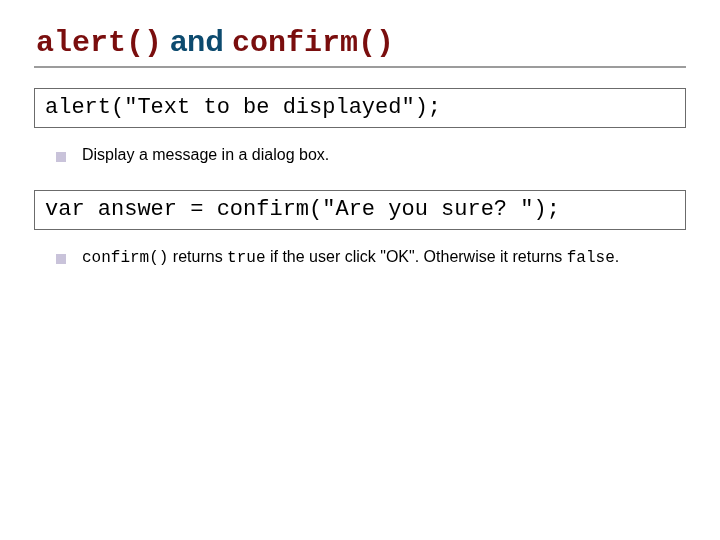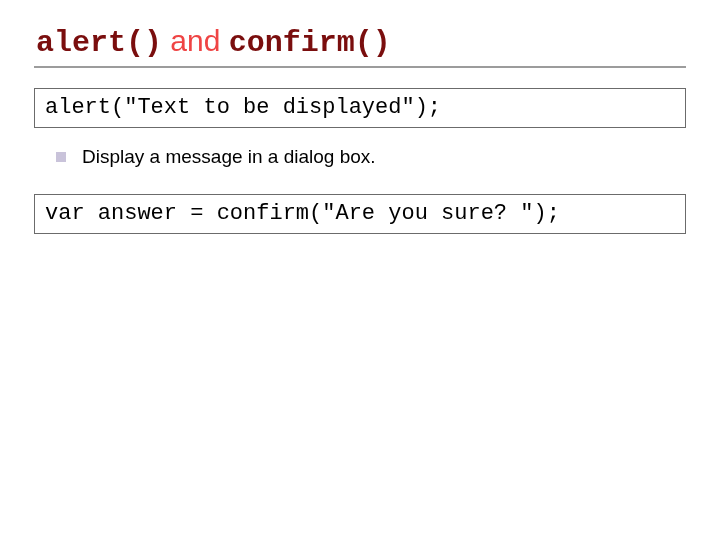--- a/index.html
+++ b/index.html
@@ -21,42 +21,42 @@
   .title {
     font-size: 30px;
     font-weight: bold;
     font-family: "Courier New", Courier, monospace;
     color: #7a0e0e;
     margin: 0 0 6px 2px;
     padding-top: 6px;
   }
   .title .and {
     font-family: Arial, Helvetica, sans-serif;
-    font-weight: normal;
-    color: #ef4444;
+    font-weight: bold;
+    color: #0c4a6e;
   }
   .title-rule {
     border: 0;
     border-top: 2px solid #9c9c9c;
     margin: 0 0 20px 0;
   }
   .codebox {
     border: 1px solid #6b6b6b;
     padding: 6px 10px;
     font-family: "Courier New", Courier, monospace;
     font-size: 22px;
     line-height: 1.2;
     margin: 0 0 16px 0;
     background: #fff;
   }
   ul.bullets {
     list-style: none;
     margin: 0 0 24px 0;
     padding: 0 4px 0 22px;
-    font-size: 19px;
+    font-size: 16px;
     line-height: 1.35;
   }
   ul.bullets li {
     position: relative;
     padding-left: 26px;
     margin: 4px 0;
   }
   ul.bullets li::before {
     content: "";
     position: absolute;
@@ -83,15 +83,18 @@
 
   <div class="codebox">alert("Text to be displayed");</div>
 
   <ul class="bullets">
     <li>Display a message in a dialog box.</li>
   </ul>
 
   <div class="codebox">var answer = confirm("Are you sure? ");</div>
 
   <ul class="bullets">
+    <li>
+      <span class="code-inline">confirm()</span><span> returns </span><span class="code-inline">true</span><span> if the user click "OK". Otherwise it returns </span><span class="code-inline">false</span><span>.</span>
+    </li>
   </ul>
 
 </div>
 
 </body></html>

